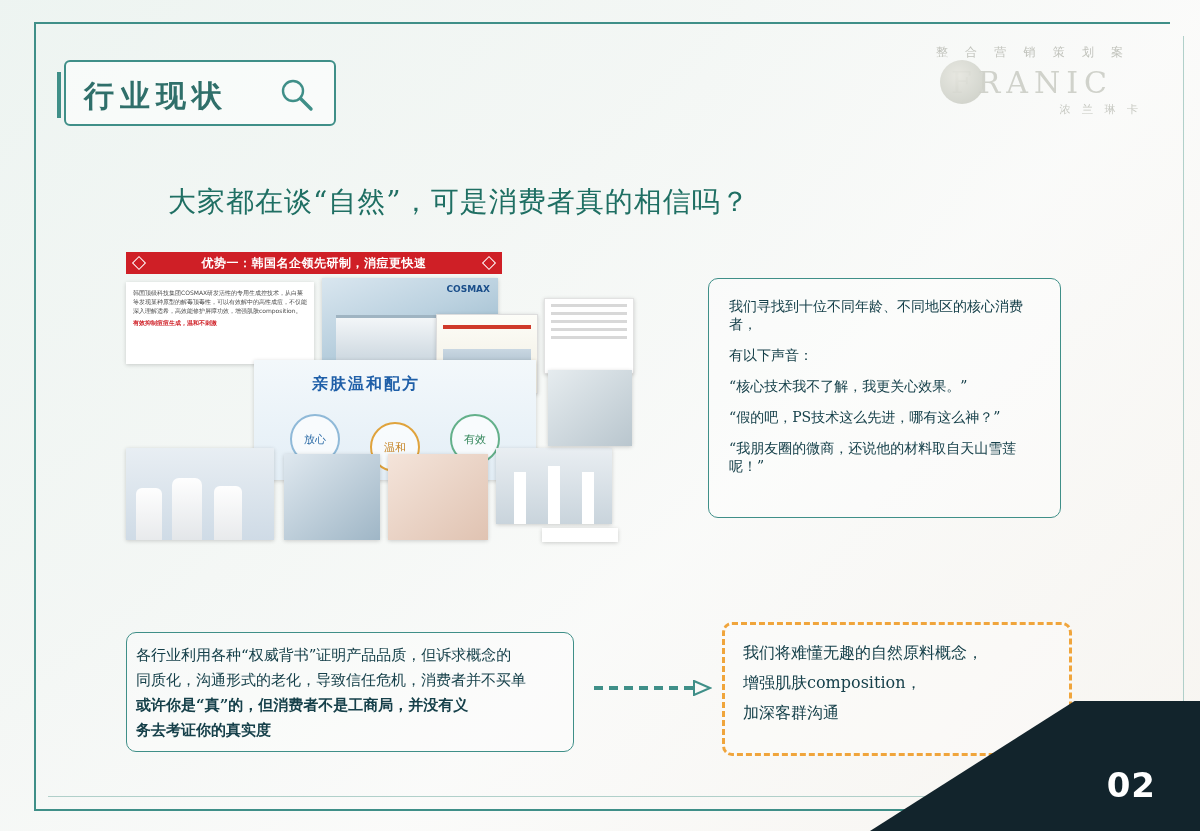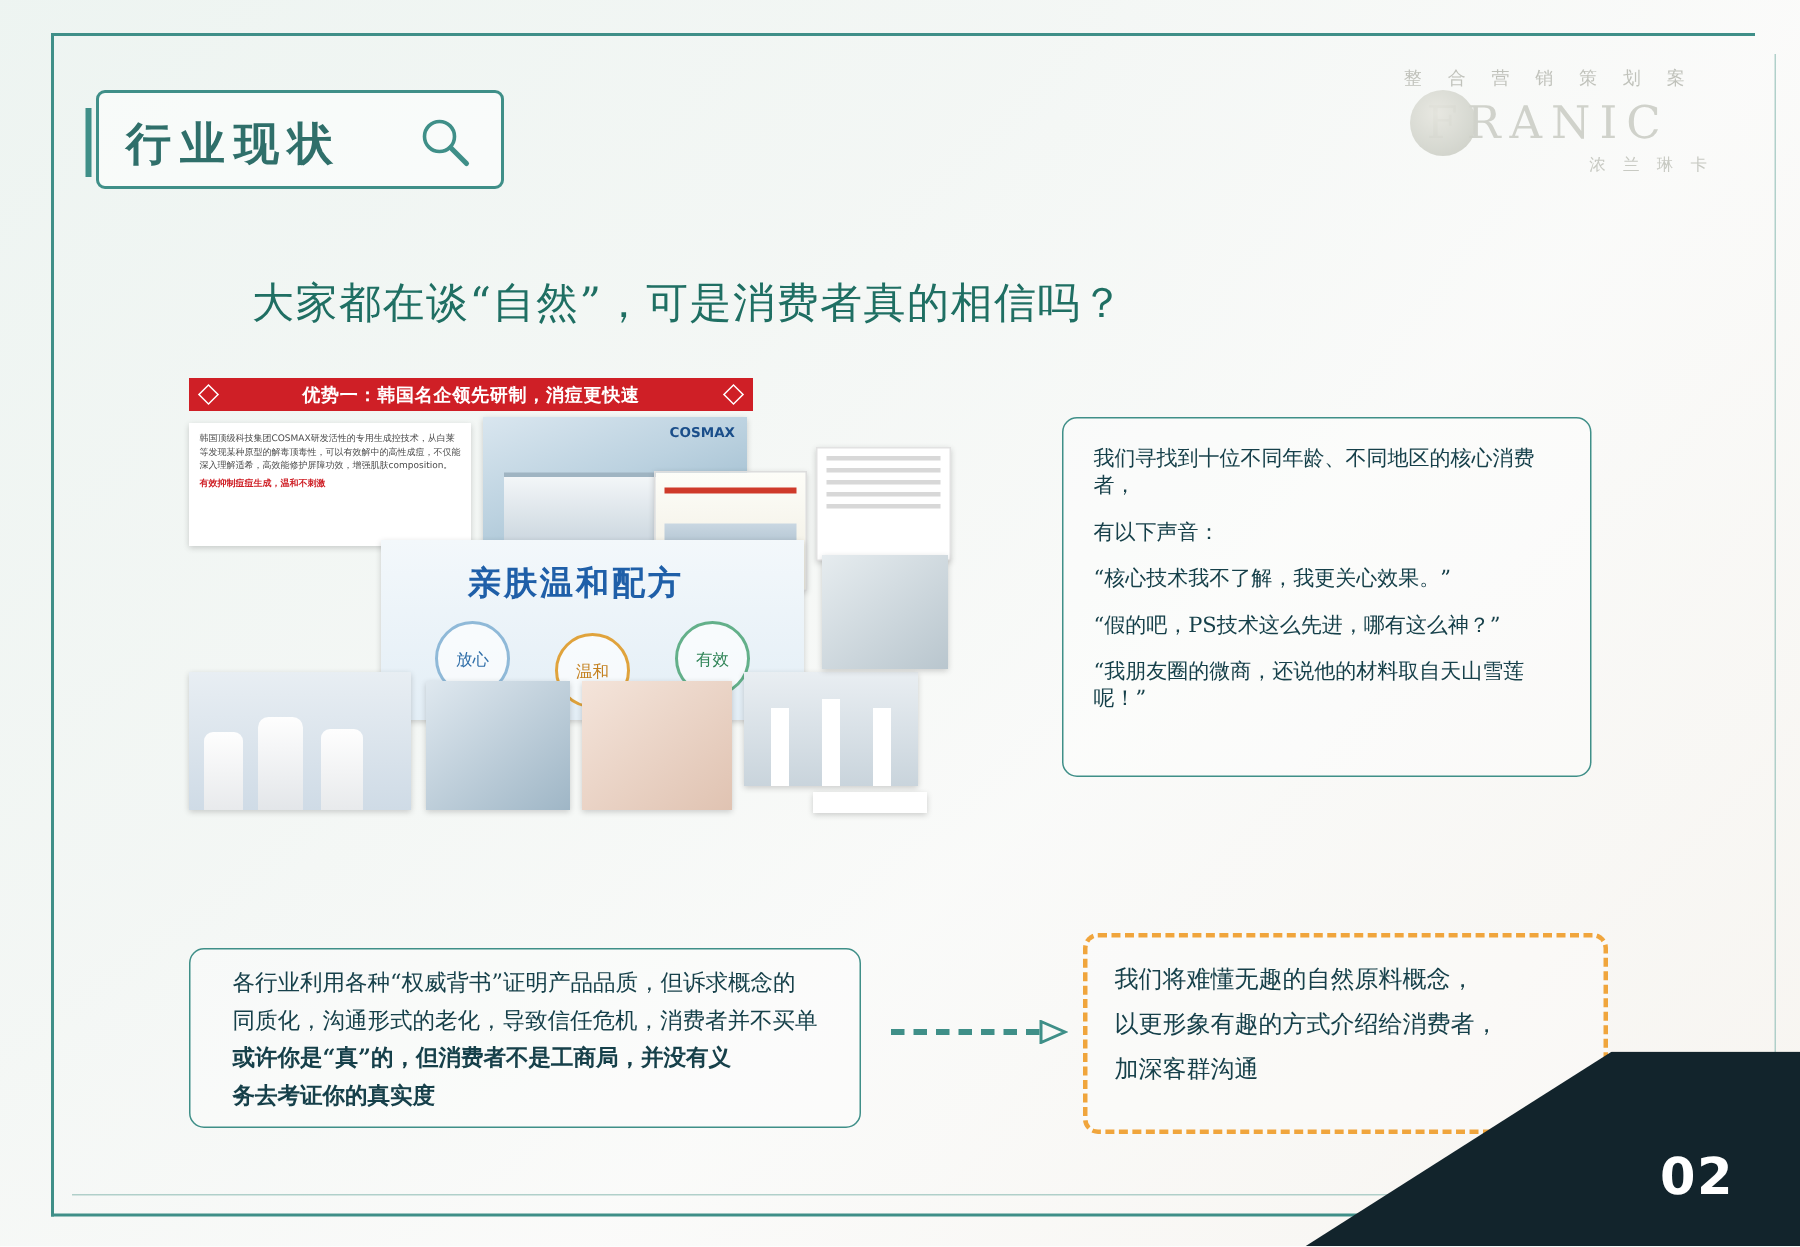--- a/index.html
+++ b/index.html
@@ -148,21 +148,21 @@
     background:linear-gradient(#fdfdf8,#efece0);border:1px solid #ddd;}
   .c-cert .r{position:absolute;left:6px;right:6px;height:4px;background:#cf3a2a;top:10px;}
   .c-cert .ppl{position:absolute;left:6px;bottom:6px;width:88px;height:38px;
     background:linear-gradient(#c9d7e2,#8fa7b8);}
   .c-news{left:418px;top:46px;width:88px;height:74px;
     background:#fff;border:1px solid #e2e2e2;}
   .c-news .line{height:3px;background:#d8d8d8;margin:5px 6px;}
   .c-mild{left:128px;top:108px;width:282px;height:120px;
     background:linear-gradient(#f3f8fb,#e3eef6);}
   .c-mild .t{
-    position:absolute;left:58px;top:14px;color:#1f5fa8;font-size:22px;font-weight:bold;
+    position:absolute;left:58px;top:14px;color:#1f5fa8;font-size:16px;font-weight:bold;
     letter-spacing:2px;font-family:"DejaVu Sans",sans-serif;
   }
   .bub{
     position:absolute;width:46px;height:46px;border-radius:50%;
     border:2px solid #8fb9d8;background:rgba(255,255,255,.65);
     color:#2f6ea8;font-size:11px;display:flex;align-items:center;justify-content:center;
     font-family:"DejaVu Sans",sans-serif;
   }
   .bub.b1{left:36px;top:54px;}
   .bub.b2{left:116px;top:62px;border-color:#e0a33c;color:#c4811f;}
@@ -198,21 +198,21 @@
   .quote-box p{
     margin:0 0 13px 0;
     font-size:14px;color:#16404a;line-height:18px;
     font-family:"DejaVu Serif",serif;
   }
   
   .bl-box{
     position:absolute;left:126px;top:632px;width:448px;height:120px;
     border:1px solid #3f8f88;border-radius:10px;
     background:rgba(255,255,255,.3);
-    box-sizing:border-box;padding:12px 28px;
+    box-sizing:border-box;padding:12px 9px;
   }
   .bl-box p{
     margin:0 0 4px 0;font-size:15px;line-height:21px;color:#16404a;
     font-family:"DejaVu Serif",serif;
   }
   .bl-box p.bold{font-weight:bold;}
   
   .arrow{
     position:absolute;left:594px;top:680px;width:118px;height:16px;
   }
@@ -329,19 +329,19 @@
     <p class="bold">务去考证你的真实度</p>
   </div>
 
   <svg class="arrow" viewBox="0 0 118 16">
     <line x1="0" y1="8" x2="100" y2="8" stroke="#3f8f88" stroke-width="4" stroke-dasharray="9 6"></line>
     <polygon points="100,1 116,8 100,15" fill="none" stroke="#3f8f88" stroke-width="2"></polygon>
   </svg>
 
   <div class="br-box">
     <p>我们将难懂无趣的自然原料概念，</p>
-    <p>以更形象有趣的方式介绍给消费者，</p>
+    <p>增强肌肤composition，</p>
     <p>加深客群沟通</p>
   </div>
 
   <div class="corner"></div>
   <div class="page-num">02</div>
 </div>
 
 </body></html>

